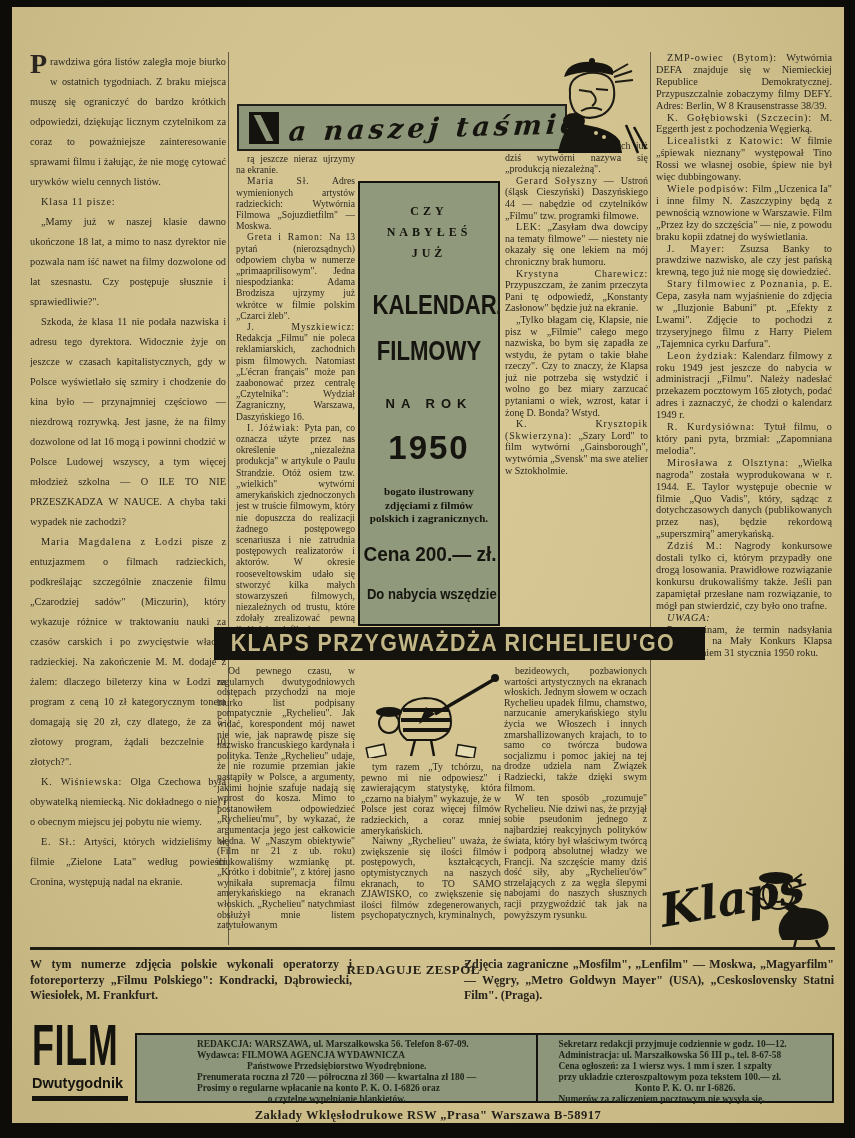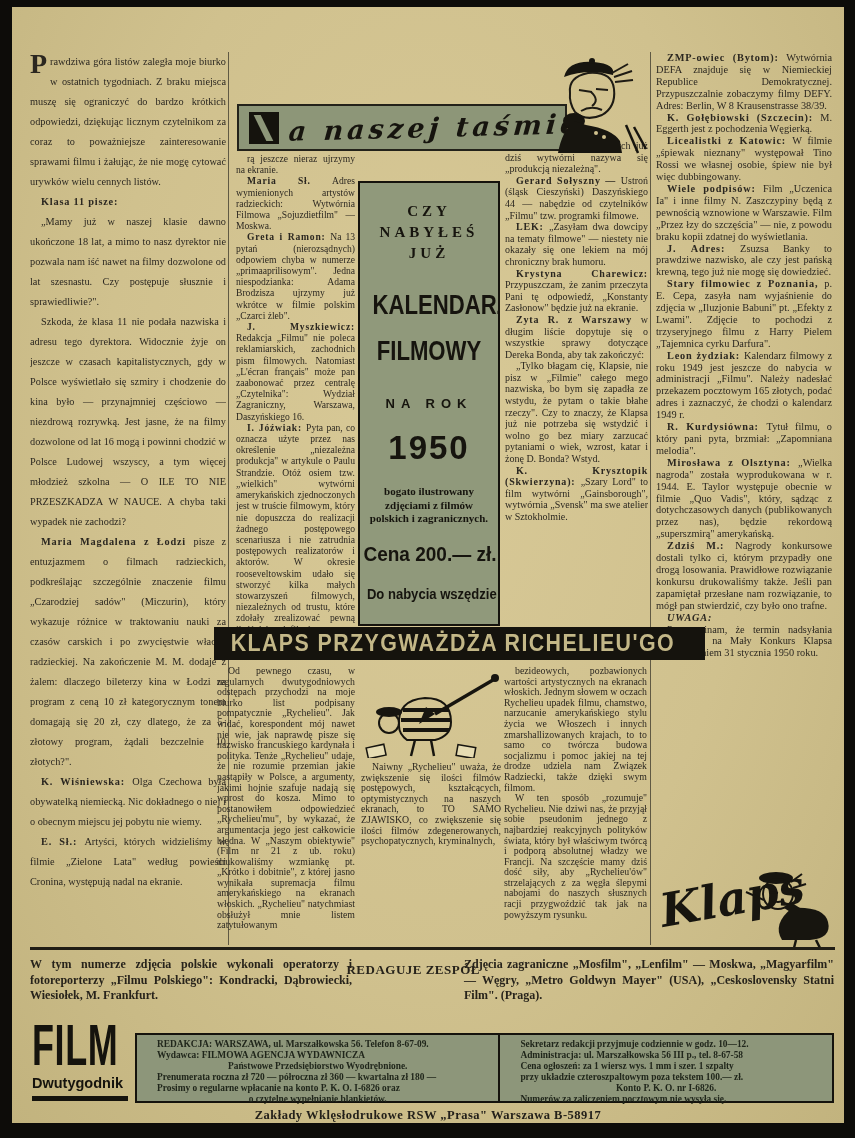--- a/index.html
+++ b/index.html
@@ -17,21 +17,21 @@
   
   .vrule{position:absolute;width:1px;background:#3a352a;opacity:.75;}
   
   .col{position:absolute;text-align:justify;color:#2b2720;overflow:hidden;}
   .col p{margin:0;text-indent:11px;}
   .col p.dropcap{text-indent:0;}
   .col p.dropcap::first-letter{
     float:left;font-size:28px;line-height:22px;font-weight:bold;padding:1px 3px 0 0;
   }
   .col p.ital{font-style:italic;}
-  .lead{font-weight:bold;letter-spacing:.8px;}
+  .lead{font-weight:normal;letter-spacing:.8px;}
   .c1{left:18px;top:45px;width:196px;height:896px;font-size:10.3px;line-height:20px;}
   .c2{left:224px;top:146px;width:119px;height:478px;font-size:9.6px;line-height:11.2px;}
   .c4{left:493px;top:133px;width:143px;height:490px;font-size:10px;line-height:11.6px;}
   .c5{left:644px;top:45px;width:176px;height:802px;font-size:10.3px;line-height:11.9px;}
   .k1{left:205px;top:659px;width:138px;height:279px;font-size:9.8px;line-height:10.6px;}
   .k2{left:349px;top:659px;width:140px;height:279px;font-size:9.8px;line-height:10.6px;}
   .k3{left:492px;top:659px;width:143px;height:279px;font-size:9.8px;line-height:10.6px;}
   .k2 .k2text{text-align:justify;}
   
   .banner{
@@ -53,21 +53,21 @@
   .cartoon{position:absolute;}
   .cartoon1{left:528px;top:48px;width:112px;height:100px;}
   .cartoon3{left:648px;top:851px;width:174px;height:90px;}
   .k2 svg.cartoon2{display:block;width:140px;height:92px;margin:0 0 4px 0;}
   
   .ad{
     position:absolute;left:346px;top:174px;width:142px;height:445px;
     background:#90997b;border:2px solid #15130d;box-sizing:border-box;
     text-align:center;color:#16140e;overflow:hidden;
   }
-  .ad-q{font-family:"Liberation Serif",serif;font-weight:bold;font-size:15px;
+  .ad-q{font-family:"Liberation Serif",serif;font-weight:bold;font-size:12px;
         line-height:21px;letter-spacing:4px;}
   .ad-q1{margin-top:18px;}
   .ad-big{font-family:"Liberation Sans",sans-serif;font-weight:900;font-size:27px;
         line-height:30px;letter-spacing:0;transform:scaleX(.82);white-space:nowrap;}
   .ad-t1{margin-top:26px;}
   .ad-t2{margin-top:16px;}
   .ad-narok{margin-top:30px;font-family:"Liberation Sans",sans-serif;font-weight:900;
         font-size:13px;letter-spacing:6px;}
   .ad-year{margin-top:20px;font-family:"Liberation Sans",sans-serif;font-weight:900;
         font-size:33px;line-height:34px;letter-spacing:2px;}
@@ -99,21 +99,21 @@
   .film-logo{font-family:"Liberation Sans",sans-serif;font-weight:900;font-size:58px;
           line-height:48px;letter-spacing:1px;transform:scaleX(.62);transform-origin:left;}
   .film-sub{font-family:"Liberation Sans",sans-serif;font-weight:bold;font-size:14.5px;
           margin-top:6px;}
   .film-rule{width:96px;height:5px;background:#15130d;margin-top:5px;}
   
   .infobox{
     position:absolute;left:123px;top:1026px;width:699px;height:70px;box-sizing:border-box;
     background:#8d967a;border:2px solid #15130d;display:flex;color:#20261b;
   }
-  .infobox .cell{font-weight:bold;font-size:9.4px;line-height:11px;padding:4px 20px;box-sizing:border-box;}
+  .infobox .cell{font-weight:bold;font-size:9.4px;line-height:11px;padding:4px 20px;box-sizing:border-box;margin-left:40px;}
   .infobox-left{width:52%;}
   .infobox-right{width:48%;border-left:2px solid #15130d;}
   .infobox-left .iline:nth-child(3),.infobox-left .iline:nth-child(6),
   .infobox-right .iline:nth-child(5){text-align:center;}
   
   .printer{position:absolute;left:0;top:1101px;width:832px;text-align:center;
     font-weight:bold;font-size:12.5px;letter-spacing:.5px;color:#23201a;}
 </style>
 </head>
 <body>
@@ -137,30 +137,29 @@
       <p class="para"><b class="lead">Maria Sł. </b>Adres wymienionych artystów radzieckich: Wytwórnia Filmowa „Sojuzdietfilm" — Moskwa.</p>
       <p class="para"><b class="lead">Greta i Ramon: </b>Na 13 pytań (nierozsądnych) odpowiem chyba w numerze „primaaprilisowym". Jedna niespodzianka: Adama Brodzisza ujrzymy już wkrótce w filmie polskim „Czarci żleb".</p>
       <p class="para"><b class="lead">J. Myszkiewicz: </b>Redakcja „Filmu" nie poleca reklamiarskich, zachodnich pism filmowych. Natomiast „L'écran français" może pan zaabonować przez centralę „Czytelnika": Wydział Zagraniczny, Warszawa, Daszyńskiego 16.</p>
       <p class="para"><b class="lead">I. Jóźwiak: </b>Pyta pan, co oznacza użyte przez nas określenie „niezależna produkcja" w artykule o Paulu Strandzie. Otóż osiem tzw. „wielkich" wytwórni amerykańskich zjednoczonych jest w truście filmowym, który nie dopuszcza do realizacji żadnego postępowego scenariusza i nie zatrudnia postępowych realizatorów i aktorów. W okresie rooseveltowskim udało się stworzyć kilka małych stowarzyszeń filmowych, niezależnych od trustu, które zdołały zrealizować pewną ilość dobrych filmów,</p>
     </div>
   <div class="col c4">
       <p class="para">Filmy tych, nieistniejących już dziś wytwórni nazywa się „produkcją niezależną".</p>
       <p class="para"><b class="lead">Gerard Sołyszny — </b>Ustroń (śląsk Cieszyński) Daszyńskiego 44 — nabędzie od czytelników „Filmu" tzw. programki filmowe.</p>
       <p class="para"><b class="lead">LEK: </b>„Zasyłam dwa dowcipy na tematy filmowe" — niestety nie okazały się one lekiem na mój chroniczny brak humoru.</p>
       <p class="para"><b class="lead">Krystyna Charewicz: </b>Przypuszczam, że zanim przeczyta Pani tę odpowiedź, „Konstanty Zasłonow" będzie już na ekranie.</p>
-      <p class="para"><b class="lead">Zyta R. z Warszawy </b>w długim liście dopytuje się o wszystkie sprawy dotyczące Dereka Bonda, aby tak zakończyć:</p>
       <p class="para">„Tylko błagam cię, Klapsie, nie pisz w „Filmie" całego mego nazwiska, bo bym się zapadła ze wstydu, że pytam o takie błahe rzeczy". Czy to znaczy, że Klapsa już nie potrzeba się wstydzić i wolno go bez miary zarzucać pytaniami o wiek, wzrost, katar i żonę D. Bonda? Wstyd.</p>
       <p class="para"><b class="lead">K. Krysztopik (Skwierzyna): </b>„Szary Lord" to film wytwórni „Gainsborough", wytwórnia „Svensk" ma swe atelier w Sztokholmie.</p>
     </div>
   <div class="col c5">
       <p class="para"><b class="lead">ZMP-owiec (Bytom): </b>Wytwórnia DEFA znajduje się w Niemieckiej Republice Demokratycznej. Przypuszczalnie zobaczymy filmy DEFY. Adres: Berlin, W 8 Krausenstrasse 38/39.</p>
       <p class="para"><b class="lead">K. Gołębiowski (Szczecin): </b>M. Eggerth jest z pochodzenia Węgierką.</p>
       <p class="para"><b class="lead">Licealistki z Katowic: </b>W filmie „śpiewak nieznany" występował Tino Rossi we własnej osobie, śpiew nie był więc dubbingowany.</p>
       <p class="para"><b class="lead">Wiele podpisów: </b>Film „Uczenica Ia" i inne filmy N. Zaszczypiny będą z pewnością wznowione w Warszawie. Film „Przez łzy do szczęścia" — nie, z powodu braku kopii zdatnej do wyświetlania.</p>
-      <p class="para"><b class="lead">J. Adres: </b>Zsuzsa Banky to prawdziwe nazwisko, ale czy jest pańską krewną, tego już nie mogę się dowiedzieć.</p>
+      <p class="para"><b class="lead">J. Mayer: </b>Zsuzsa Banky to prawdziwe nazwisko, ale czy jest pańską krewną, tego już nie mogę się dowiedzieć.</p>
       <p class="para"><b class="lead">Stary filmowiec z Poznania, </b>p. E. Cepa, zasyła nam wyjaśnienie do zdjęcia w „Iluzjonie Babuni" pt. „Efekty z Lwami". Zdjęcie to pochodzi z trzyseryjnego filmu z Harry Pielem „Tajemnica cyrku Darfura".</p>
       <p class="para"><b class="lead">Leon żydziak: </b>Kalendarz filmowy z roku 1949 jest jeszcze do nabycia w administracji „Filmu". Należy nadesłać przekazem pocztowym 165 złotych, podać adres i zaznaczyć, że chodzi o kalendarz 1949 r.</p>
       <p class="para"><b class="lead">R. Kurdysiówna: </b>Tytuł filmu, o który pani pyta, brzmiał: „Zapomniana melodia".</p>
       <p class="para"><b class="lead">Mirosława z Olsztyna: </b>„Wielka nagroda" została wyprodukowana w r. 1944. E. Taylor występuje obecnie w filmie „Quo Vadis", który, sądząc z dotychczasowych danych (publikowanych przez nas), będzie rekordową „superszmirą" amerykańską.</p>
       <p class="para"><b class="lead">Zdziś M.: </b>Nagrody konkursowe dostali tylko ci, którym przypadły one drogą losowania. Prawidłowe rozwiązanie konkursu drukowaliśmy także. Jeśli pan zapamiętał przesłane nam rozwiązanie, to mógł pan stwierdzić, czy było ono trafne.</p>
       <p class="para ital"><b class="lead">UWAGA: </b></p>
       <p class="para">Przypominam, że termin nadsyłania odpowiedzi na Mały Konkurs Klapsa upływa z dniem 31 stycznia 1950 roku.</p>
     </div>
 
   <div class="banner">
@@ -226,20 +225,21 @@
       <ellipse cx="28" cy="46" rx="13" ry="5" fill="#17150f"></ellipse>
       <circle cx="28" cy="57" r="10" fill="none" stroke="#17150f" stroke-width="2"></circle>
       <g stroke="#17150f" stroke-width="2.5" fill="none">
         <path d="M54 74 L50 90"></path>
           <path d="M70 74 L73 90"></path>
       </g>
       <rect x="6" y="80" width="18" height="11" fill="#e6dcb2" stroke="#17150f" stroke-width="1.5" transform="rotate(-12 15 85)"></rect>
       <rect x="96" y="80" width="18" height="11" fill="#e6dcb2" stroke="#17150f" stroke-width="1.5" transform="rotate(10 105 85)"></rect>
     </svg>
     <div class="k2text">
+        <p class="para">tym razem „Ty tchórzu, na pewno mi nie odpowiesz" i zawierającym statystykę, która „czarno na białym" wykazuje, że w Polsce jest coraz więcej filmów radzieckich, a coraz mniej amerykańskich.</p>
         <p class="para">Naiwny „Rychelieu" uważa, że zwiększenie się ilości filmów postępowych, kształcących, optymistycznych na naszych ekranach, to TO SAMO ZJAWISKO, co zwiększenie się ilości filmów zdegenerowanych, psychopatycznych, kryminalnych,</p>
       </div>
   </div>
   <div class="col k3">
       <p class="para">bezideowych, pozbawionych wartości artystycznych na ekranach włoskich. Jednym słowem w oczach Rychelieu upadek filmu, chamstwo, narzucanie amerykańskiego stylu życia we Włoszech i innych zmarshallizowanych krajach, to to samo co twórcza budowa socjalizmu i pomoc jakiej na tej drodze udziela nam Związek Radziecki, także dzięki swym filmom.</p>
       <p class="para">W ten sposób „rozumuje" Rychelieu. Nie dziwi nas, że przyjął sobie pseudonim jednego z najbardziej reakcyjnych polityków świata, który był właściwym twórcą i podporą absolutnej władzy we Francji. Na szczęście mamy dziś dość siły, aby „Rychelieu'ów" strzelających z za węgła ślepymi nabojami do naszych słusznych racji przygwoździć tak jak na powyższym rysunku.</p>
     </div>
 
   <svg class="cartoon cartoon3" viewBox="0 0 174 90">
     <text x="2" y="66" font-size="46" font-family="DejaVu Serif, serif" font-style="italic" font-weight="bold" fill="#17150f" transform="rotate(-10 20 60)">Klaps</text>

